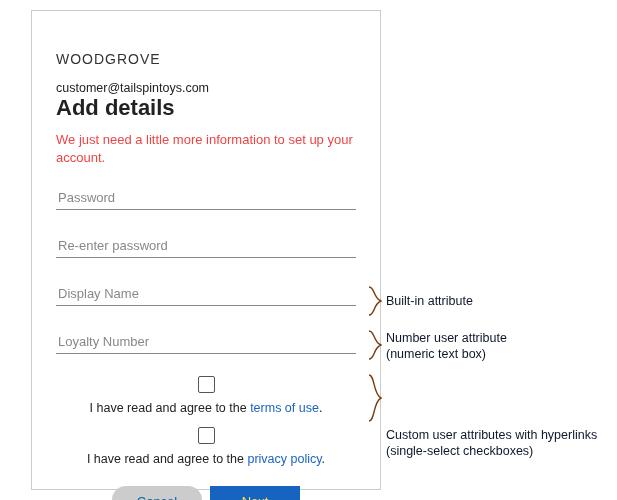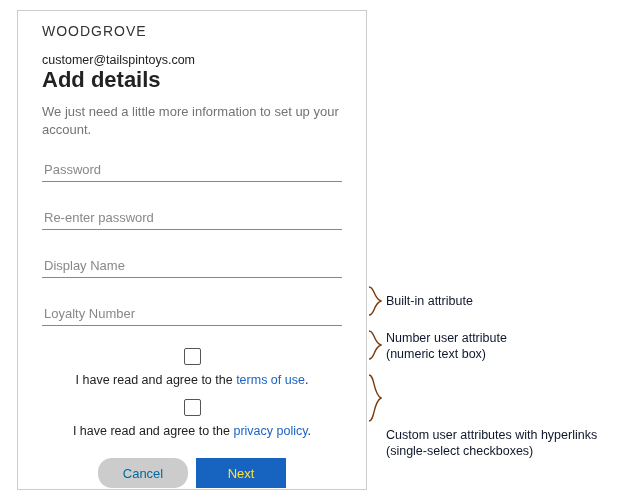--- a/index.html
+++ b/index.html
@@ -8,45 +8,45 @@
     font-family: "Segoe UI", Arial, sans-serif;
     font-size: 13px;
     color: #222;
     width: 617px;
     height: 500px;
     position: relative;
     background: #fff;
   }
   .panel {
     position: absolute;
-    left: 17px;
+    left: 31px;
     top: 10px;
     width: 350px;
     height: 480px;
     border: 1px solid #ccc;
-    padding: 12px 24px 20px 24px;
+    padding: 40px 24px 20px 24px;
   }
   .brand {
     font-size: 14px;
     letter-spacing: 1px;
     color: #333;
     margin-bottom: 14px;
   }
   .email {
     font-size: 12.5px;
     color: #222;
   }
   .heading {
     font-size: 22px;
     font-weight: 600;
     margin: 0 0 10px 0;
   }
   .subtext {
     font-size: 13px;
-    color: #737373;
+    color: #ef4444;
     margin-bottom: 18px;
     line-height: 1.35;
   }
   .field {
     width: 100%;
     border: none;
     border-bottom: 1px solid #888;
     font-size: 13px;
     padding: 6px 2px 4px 2px;
     margin-bottom: 22px;

